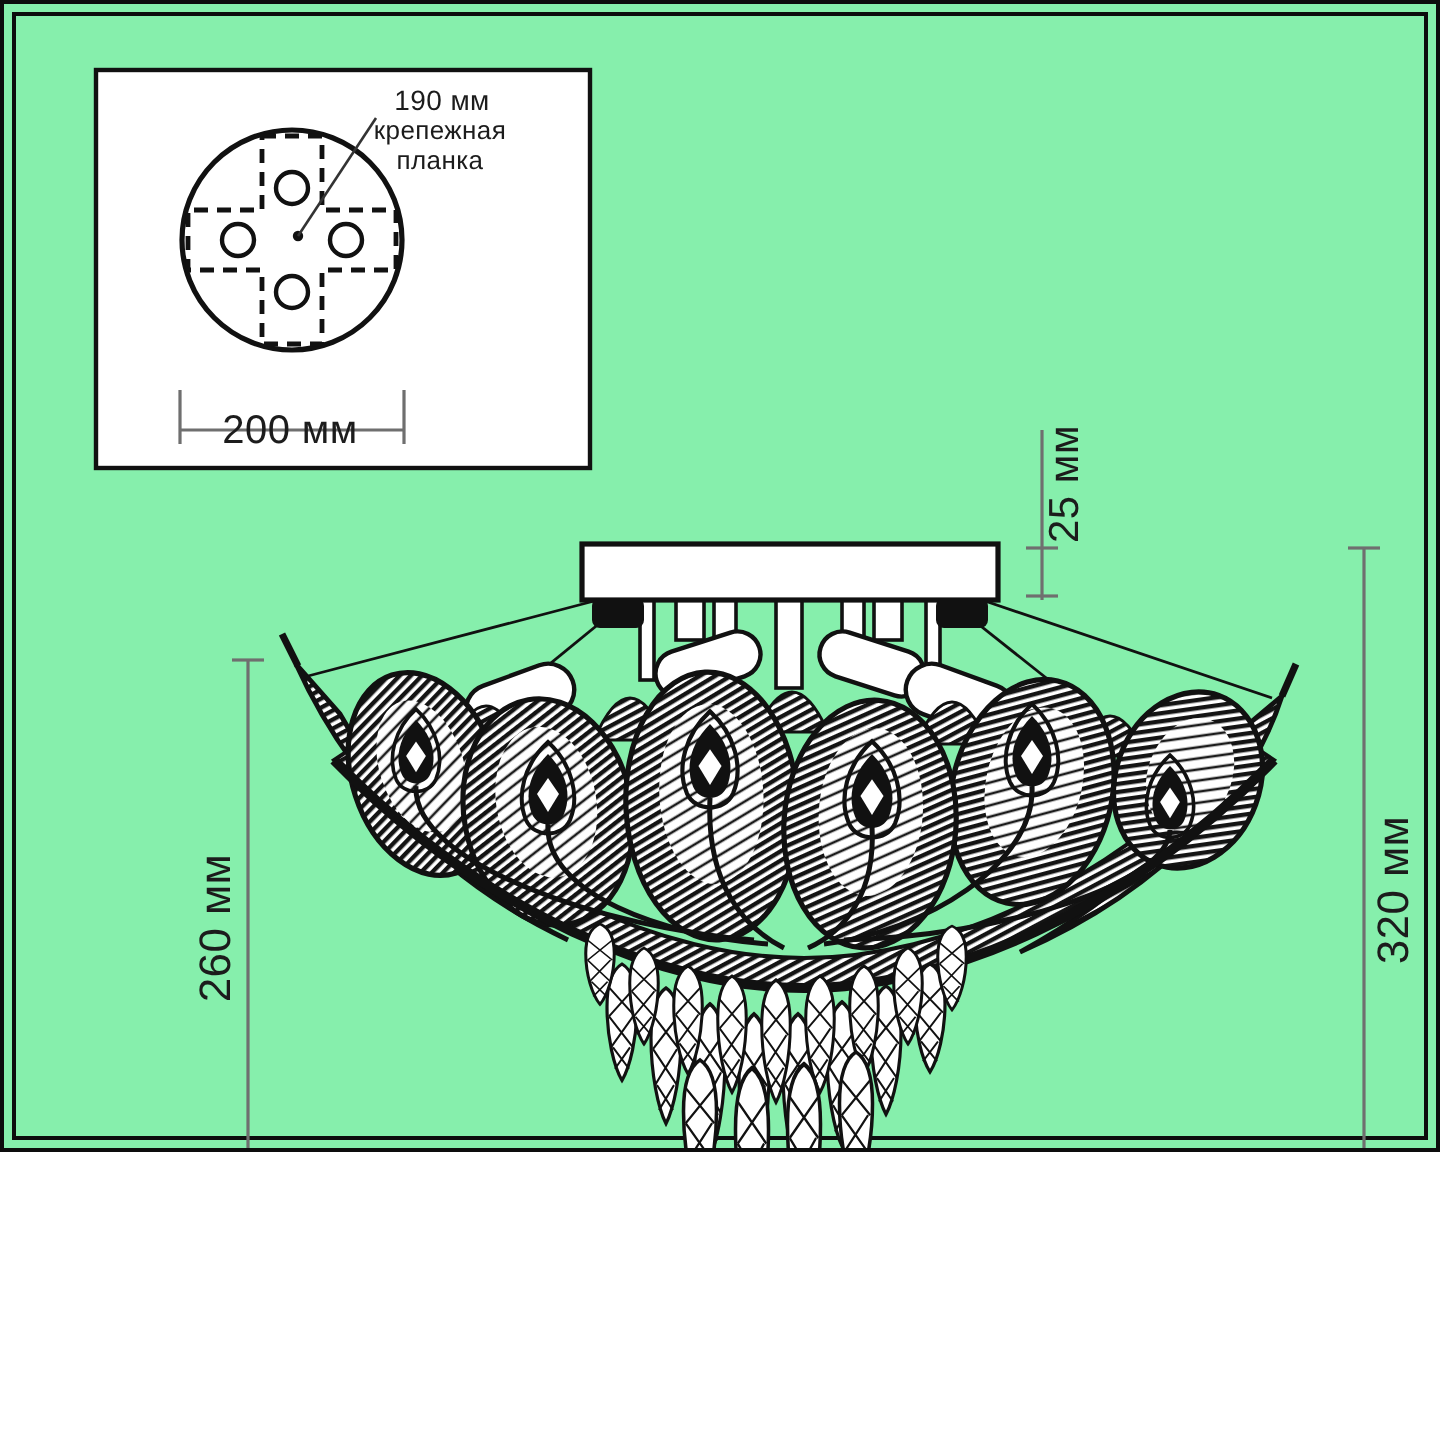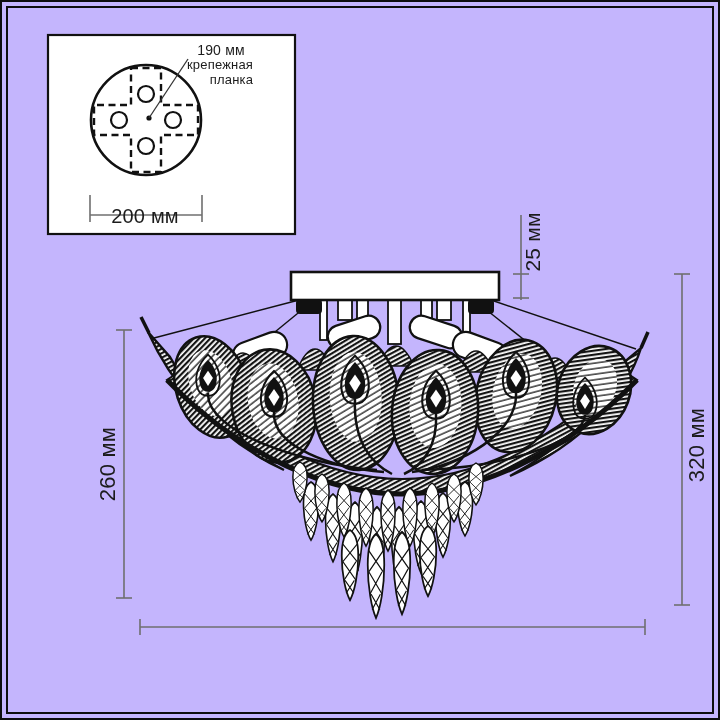--- a/index.html
+++ b/index.html
@@ -1,21 +1,21 @@
 <!DOCTYPE html>
 <html><head>
 <meta charset="utf-8">
 <style>
   html,body{margin:0;padding:0;background:#fff;}
   .frame{
     position:relative;
-    width:720px;height:720px;
+    width:720px;height:576px;
     box-sizing:border-box;
     border:2px solid #0d0d0d;
-    background:#c4b5fd;
+    background:#86efac;
     font-family:"Liberation Sans", sans-serif;
     overflow:hidden;
   }
   .inner-border{
     position:absolute;inset:4px;
     border:2px solid #0d0d0d;
     pointer-events:none;
   }
   svg.draw{position:absolute;left:0;top:0;}
   .label{
@@ -24,21 +24,21 @@
     white-space:nowrap;
     transform:translate(-50%,-50%);
     letter-spacing:0.2px;
   }
   .label.vert{transform:translate(-50%,-50%) rotate(-90deg);}
   .lbl-dim{font-size:22px;}
   .lbl-diam{font-size:23px;}
   .lbl-25{font-size:21px;}
   .lbl-200{font-size:20px;}
   .lbl-190{font-size:14px;}
-  .lbl-bracket{font-size:13px;line-height:1.12;text-align:right;}
+  .lbl-bracket{font-size:13px;line-height:1.12;text-align:center;}
   
   .ink{stroke:#111;fill:none;}
   .fe{fill:url(#fDense);stroke:#111;stroke-width:2.6;}
   .fi{fill:url(#fLight);stroke:none;}
   .bulb{fill:#fff;stroke:#111;stroke-width:2.2;}
   .hw{fill:#fff;stroke:#111;stroke-width:1.8;}
   .wire{stroke:#111;stroke-width:1.4;fill:none;}
   .dim{stroke:#6f6f6f;stroke-width:1.6;fill:none;}
   .insetln{stroke:#111;fill:none;}
 </style>

